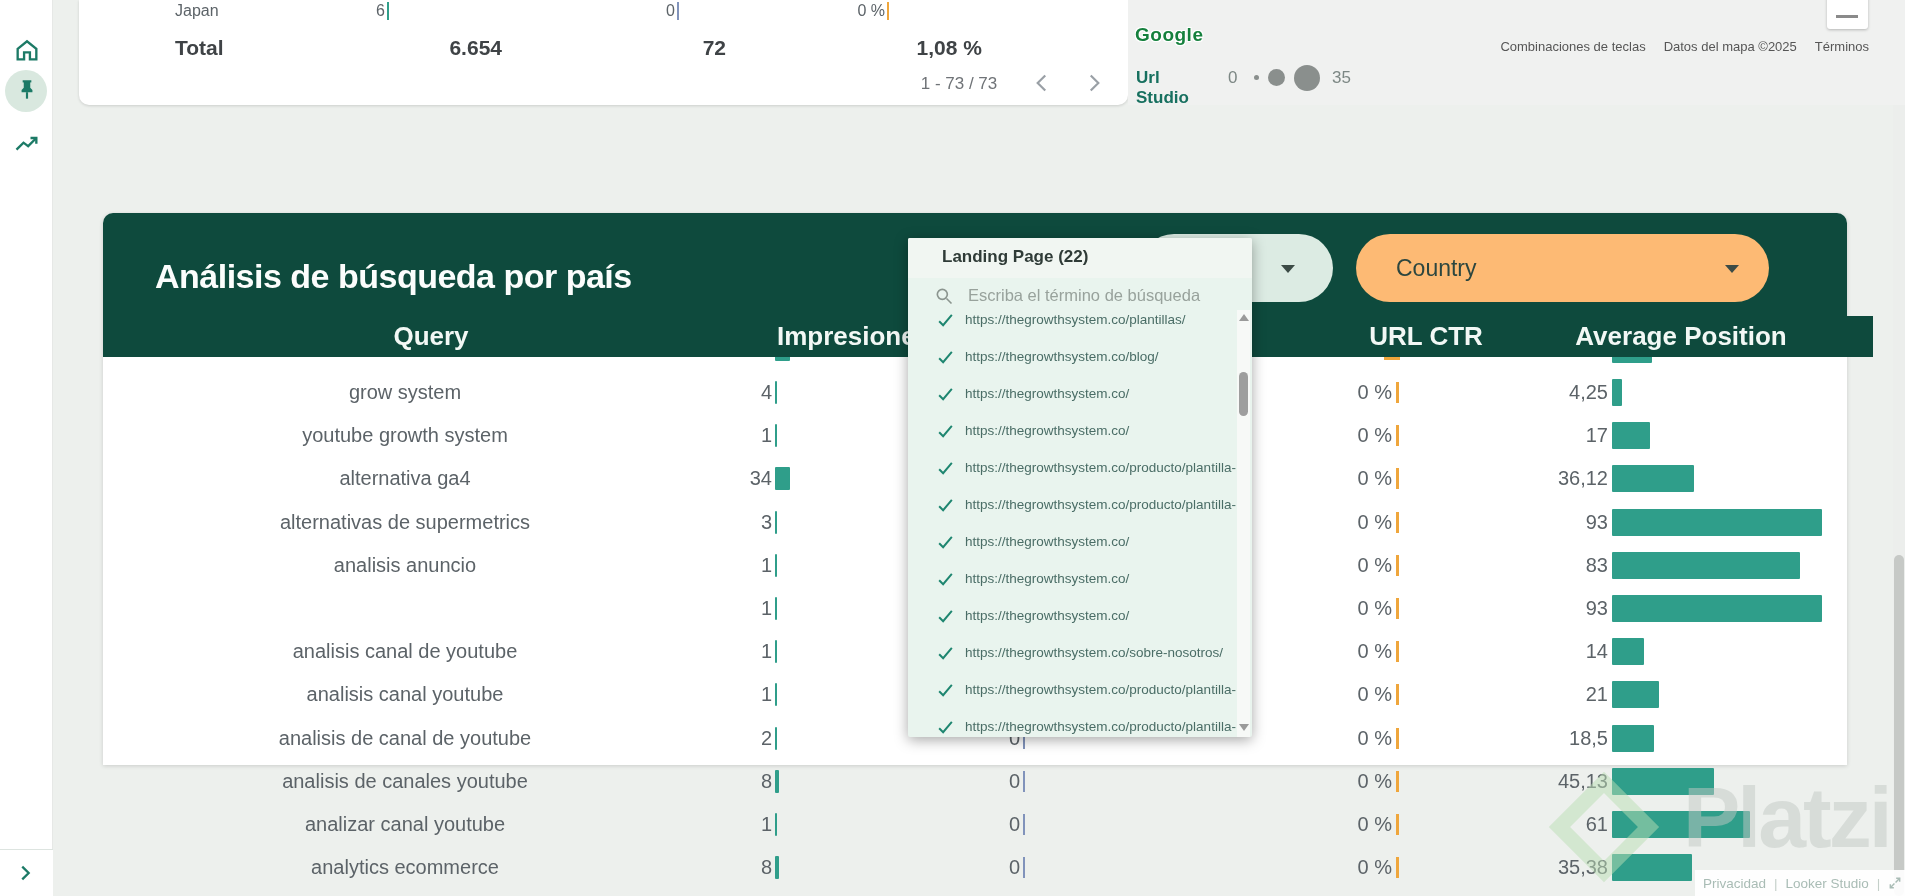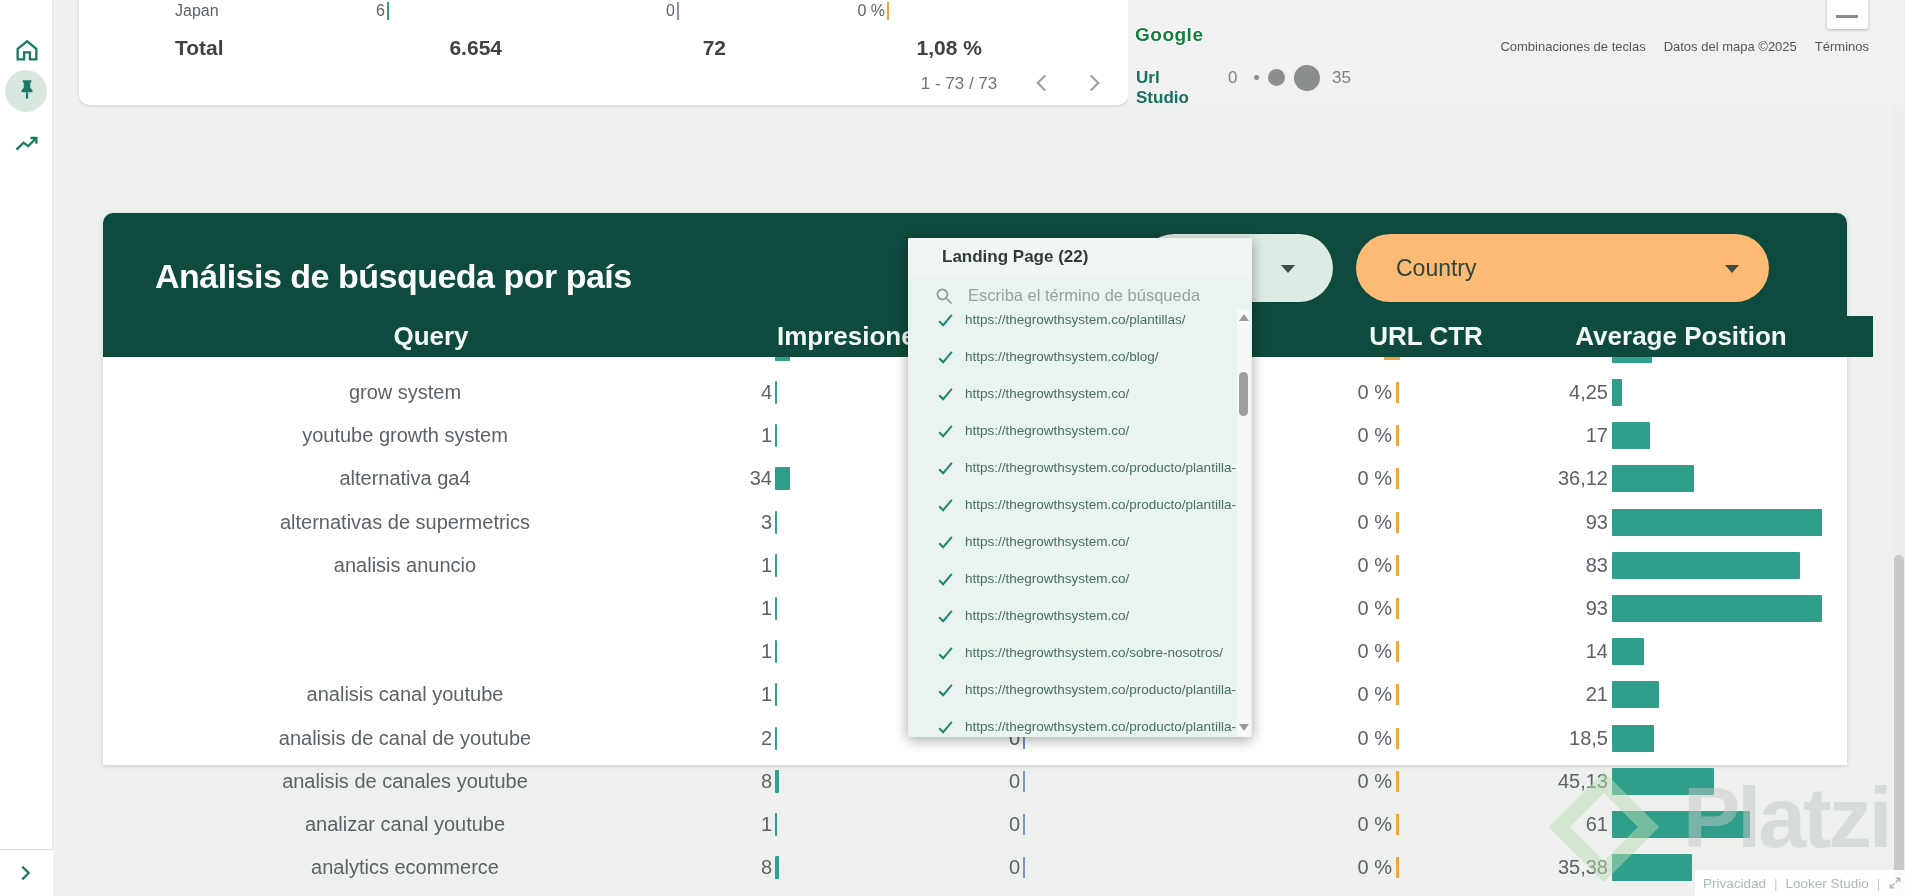--- a/index.html
+++ b/index.html
@@ -288,20 +288,21 @@
     <span class="bar impbar" style="width: 2px;"></span>
     <span class="clk">0</span>
     <span class="clktick"></span>
     <span class="ctr">0 %</span>
     <span class="ctrtick"></span>
     <span class="pos">93</span>
     <span class="bar posbar" style="width: 210px;"></span>
   </div>
 
   <div class="trow" style="top: 273.2px;">
+    <span class="q">analisis canal de youtube</span>
     <span class="imp">1</span>
     <span class="bar impbar" style="width: 2px;"></span>
     <span class="clk">0</span>
     <span class="clktick"></span>
     <span class="ctr">0 %</span>
     <span class="ctrtick"></span>
     <span class="pos">14</span>
     <span class="bar posbar" style="width: 32px;"></span>
   </div>
 

